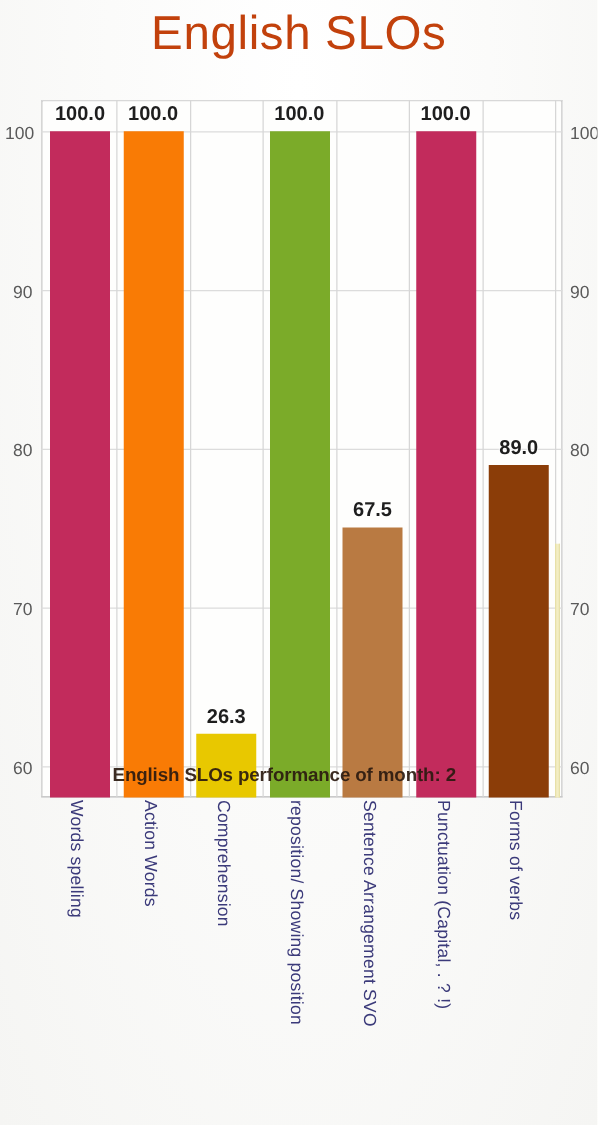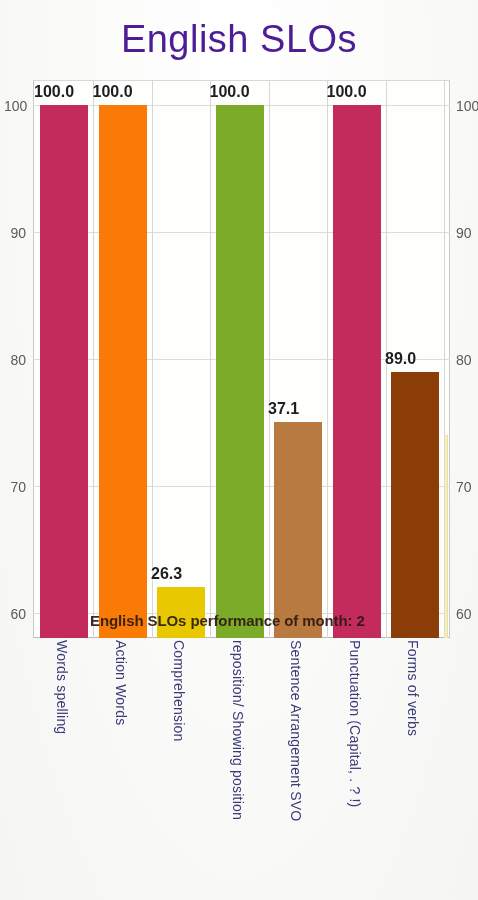--- a/index.html
+++ b/index.html
@@ -19,26 +19,26 @@
   
   #app::before{
     content:"";position:absolute;inset:0;
     background:
       radial-gradient(ellipse at 50% 8%, #ffffff 0%, #fbfbfa 45%, #f5f5f3 100%);
     pointer-events:none;
   }
 
   
   .chart-title{
-    position:absolute;left:0;right:0;top:16px;
+    position:absolute;left:0;right:0;top:4px;
     text-align:center;
     font-size:38px;
     line-height:46px;
     font-weight:400;
-    color:#4c1d95;
+    color:#c2410c;
     letter-spacing:0.5px;
     font-family:"Liberation Sans", sans-serif;
     z-index:5;
   }
 
   
   .plot-wrap{
     position:absolute;
     left:33px;top:80px;
     width:417px;height:558px;
@@ -82,20 +82,21 @@
   .bar{
     position:absolute;
     bottom:0;
     box-sizing:border-box;
   }
   .bar-value{
     position:absolute;
     font-size:16px;
     font-weight:700;
     color:#1e1e1e;
+    text-align:center;
     white-space:nowrap;
     z-index:7;
     font-family:"Liberation Sans", sans-serif;
     text-shadow:0 0 2px #ffffff, 0 0 3px #ffffff;
   }
 
   
   .sliver{
     position:absolute;bottom:0;
     width:4px;
@@ -186,21 +187,21 @@
         <div class="bar" title="Forms of verbs: 79.0" style="left: 358px; width: 48px; height: 266.318px; background: rgb(139, 61, 8);"></div>
       </div>
     <div class="sliver" style="left:411px;height:203px;"></div>
   </div>
 
   <div id="value-layer">
       <div class="bar-value" style="left: 34px; width: 60px; top: 83.3636px;">100.0</div>
       <div class="bar-value" style="left: 92.5px; width: 60px; top: 83.3636px;">100.0</div>
       <div class="bar-value" style="left: 151px; width: 60px; top: 565.273px;">26.3</div>
       <div class="bar-value" style="left: 209.5px; width: 60px; top: 83.3636px;">100.0</div>
-      <div class="bar-value" style="left: 268px; width: 60px; top: 400.409px;">37.1</div>
+      <div class="bar-value" style="left: 268px; width: 60px; top: 400.409px;">67.5</div>
       <div class="bar-value" style="left: 326.5px; width: 60px; top: 83.3636px;">100.0</div>
       <div class="bar-value" style="left: 385px; width: 60px; top: 349.682px;">89.0</div>
     </div>
 
   <div class="plot-note">English SLOs performance of month: 2</div>
 
   <div class="xlabels" id="xlabels">
       <div class="xlabel" style="left: 37px;">Words spelling</div>
       <div class="xlabel" style="left: 95.5px;">Action Words</div>
       <div class="xlabel" style="left: 154px;">Comprehension</div>

